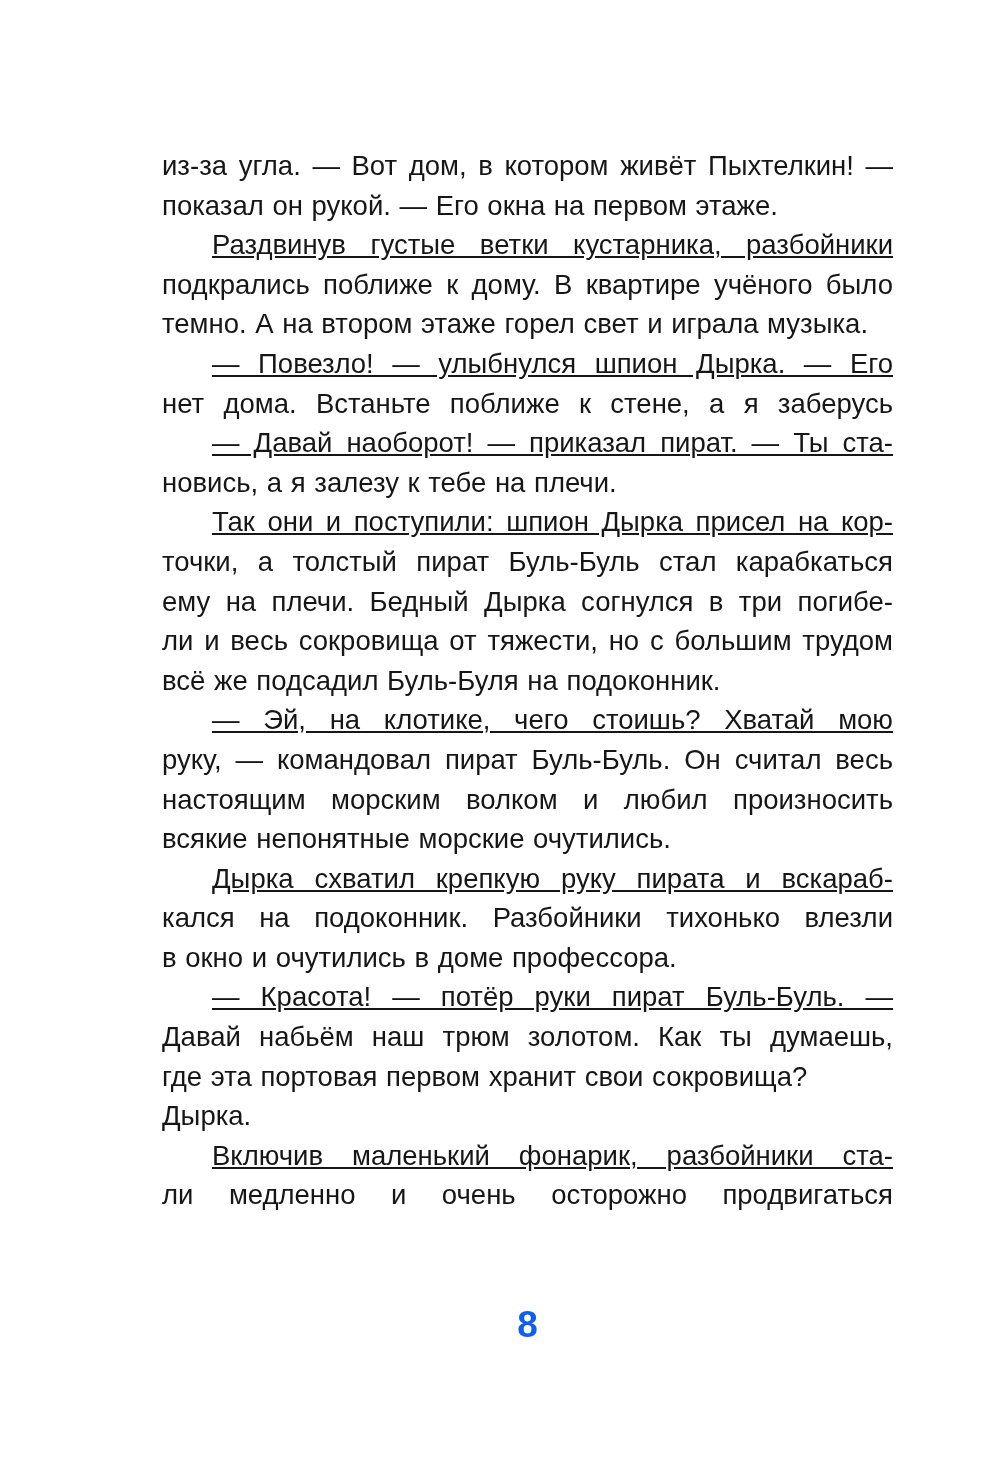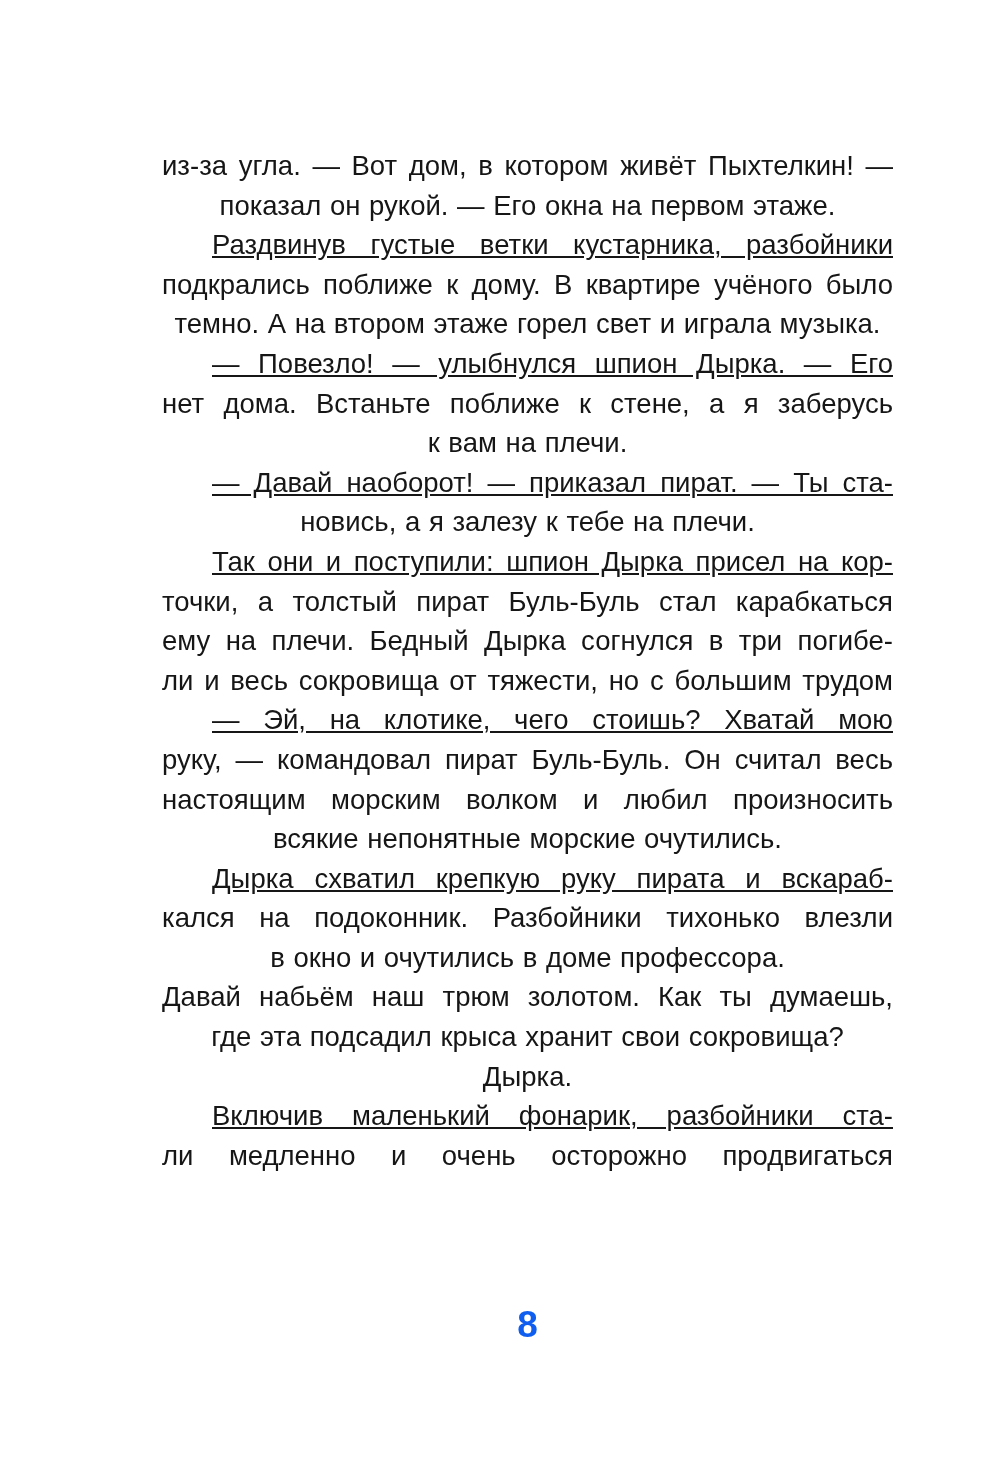--- a/index.html
+++ b/index.html
@@ -19,21 +19,21 @@
   .text-block {
     position: absolute;
     left: 162px;
     top: 146px;
     width: 731px;
     font-size: 27.5px;
     line-height: 39.6px;
     word-spacing: 1px;
   }
   .line {
-    text-align: center;
+    text-align: left;
     min-height: 39.6px;
   }
   .line.j {
     text-align: justify;
     text-align-last: justify;
   }
   .line.indent {
     text-indent: 50px;
     text-decoration: underline;
   }
@@ -53,34 +53,35 @@
 
 <div class="page" style="color: rgb(22, 22, 22); background: rgb(255, 255, 255);">
   <div class="text-block" id="text-block">
       <div class="line j">из-за угла. — Вот дом, в котором живёт Пыхтелкин! —</div>
       <div class="line">показал он рукой. — Его окна на первом этаже.</div>
       <div class="line j indent">Раздвинув густые ветки кустарника, разбойники</div>
       <div class="line j">подкрались поближе к дому. В квартире учёного было</div>
       <div class="line">темно. А на втором этаже горел свет и играла музыка.</div>
       <div class="line j indent">— Повезло! — улыбнулся шпион Дырка. — Его</div>
       <div class="line j">нет дома. Встаньте поближе к стене, а я заберусь</div>
-      <div class="line">к вам на плечи.</div>
       <div class="line j indent">— Давай наоборот! — приказал пират. — Ты ста-</div>
       <div class="line">новись, а я залезу к тебе на плечи.</div>
       <div class="line j indent">Так они и поступили: шпион Дырка присел на кор-</div>
       <div class="line j">точки, а толстый пират Буль-Буль стал карабкаться</div>
       <div class="line j">ему на плечи. Бедный Дырка согнулся в три погибе-</div>
       <div class="line j">ли и весь сокровища от тяжести, но с большим трудом</div>
+      <div class="line">всё же подсадил Буль-Буля на подоконник.</div>
       <div class="line j indent">— Эй, на клотике, чего стоишь? Хватай мою</div>
       <div class="line j">руку, — командовал пират Буль-Буль. Он считал весь</div>
       <div class="line j">настоящим морским волком и любил произносить</div>
       <div class="line">всякие непонятные морские очутились.</div>
       <div class="line j indent">Дырка схватил крепкую руку пирата и вскараб-</div>
       <div class="line j">кался на подоконник. Разбойники тихонько влезли</div>
       <div class="line">в окно и очутились в доме профессора.</div>
+      <div class="line j indent">— Красота! — потёр руки пират Буль-Буль. —</div>
       <div class="line j">Давай набьём наш трюм золотом. Как ты думаешь,</div>
-      <div class="line">где эта подсадил крыса хранит свои сокровища?</div>
+      <div class="line">где эта портовая первом хранит свои сокровища?</div>
       <div class="line">Дырка.</div>
       <div class="line j indent">Включив маленький фонарик, разбойники ста-</div>
       <div class="line j">ли медленно и очень осторожно продвигаться</div>
     </div>
   <div class="folio" style="color: rgb(16, 94, 240);">8</div>
 </div>
 
 </body></html>

